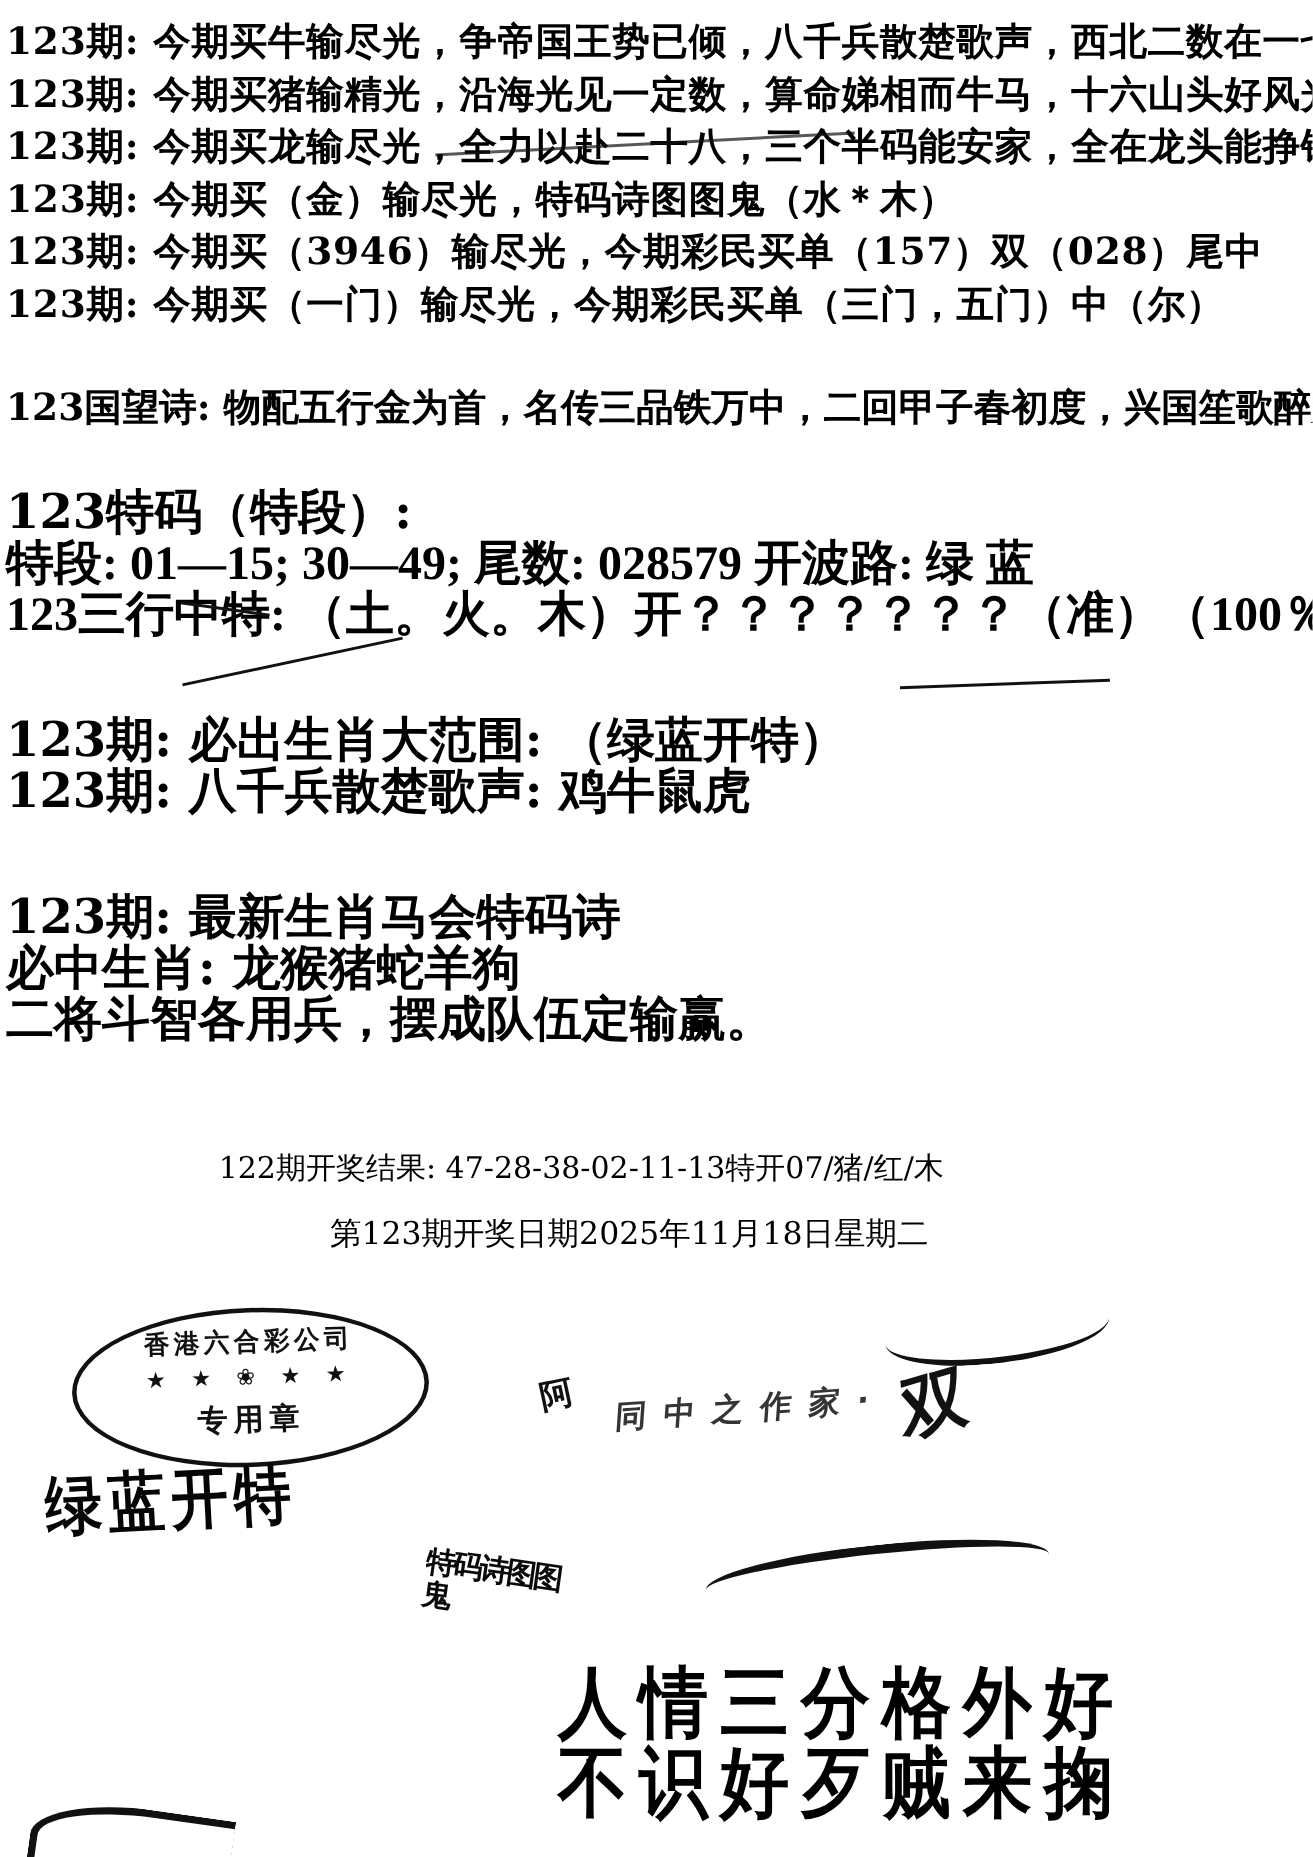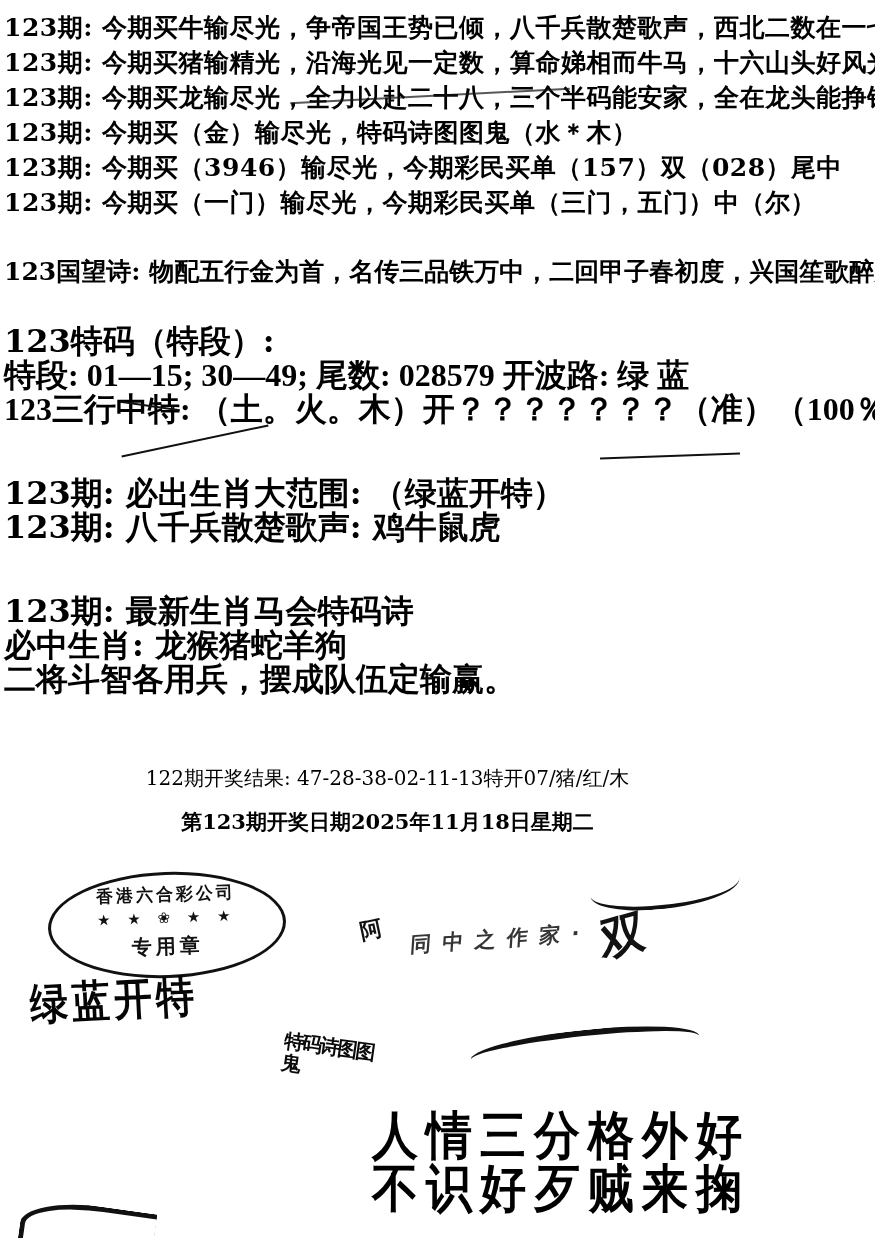--- a/index.html
+++ b/index.html
@@ -60,21 +60,21 @@
   
   .result-line {
     position: absolute;
     width: 775px;
     text-align: center;
     font-size: 20px;
     font-family: "DejaVu Serif", serif;
     white-space: nowrap;
   }
   #prev-result { top: 765px; }
-  #draw-date { top: 808px; font-weight: 700; font-size: 21px; }
+  #draw-date { top: 808px; font-weight: 400; font-size: 21px; padding-left: 32px; }
 
   
   .stamp {
     position: absolute;
     left: 48px;
     top: 872px;
     width: 232px;
     height: 100px;
     border: 3px solid #111;
     border-radius: 50%;

